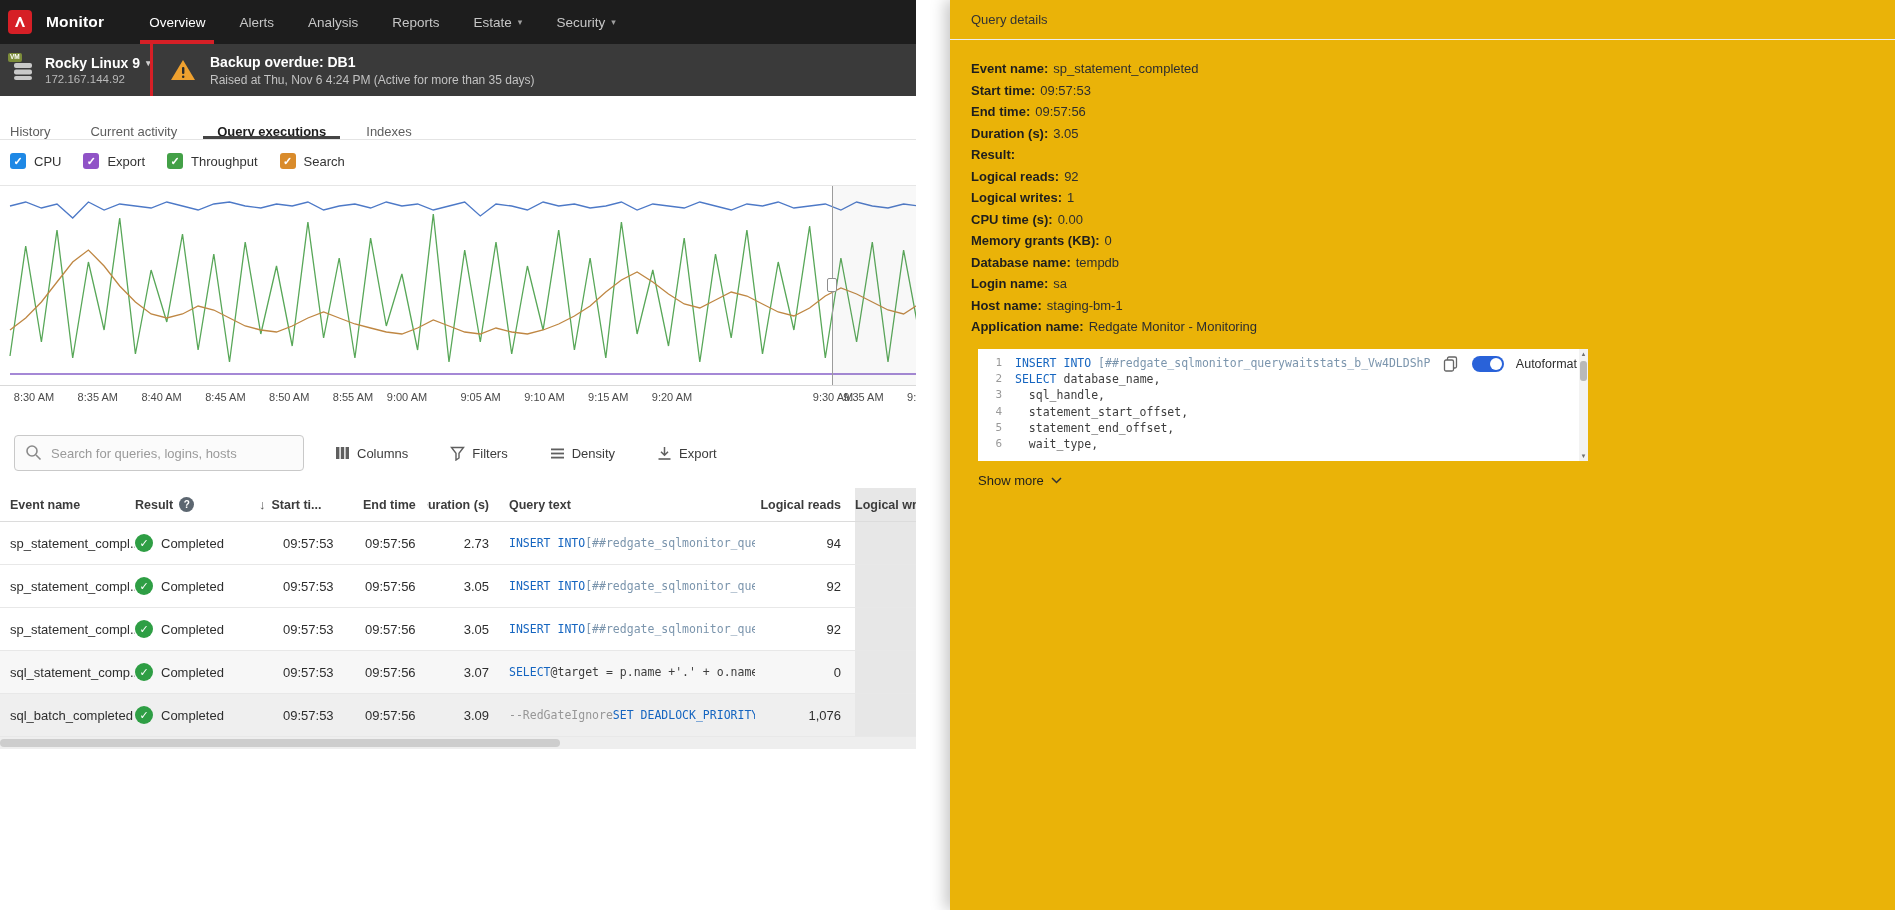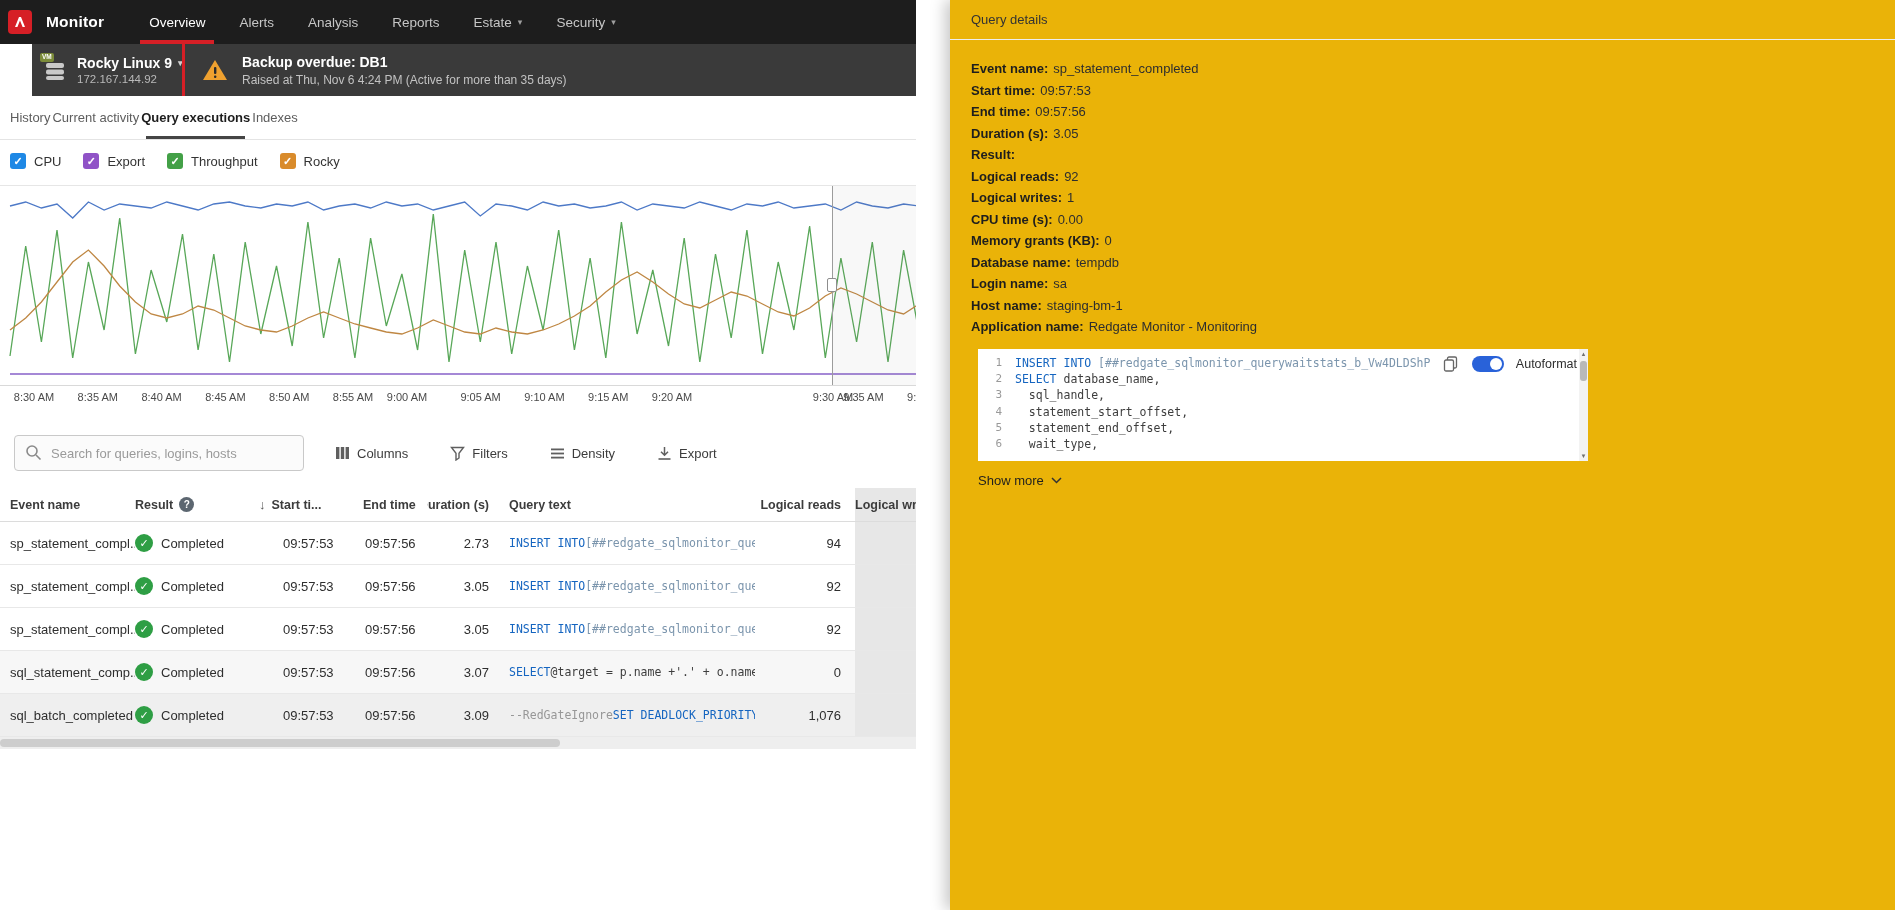--- a/index.html
+++ b/index.html
@@ -19,36 +19,36 @@
   .logo { width:24px; height:24px; background:#d61f26; border-radius:4px; margin:0 14px 0 8px;
           display:flex; align-items:center; justify-content:center; flex:none; cursor:pointer; }
   .brand { font-size:15.5px; font-weight:700; margin-right:28px; letter-spacing:.2px; }
   .nav-items { display:flex; align-items:stretch; height:44px; }
   .nav-item { padding:0 17px; display:flex; align-items:center; gap:6px; font-size:13.5px; color:#c6c6c6; position:relative; cursor:pointer; }
   .nav-item.active { color:#fff; }
   .nav-item.active::after { content:""; position:absolute; left:8px; right:8px; bottom:0; height:4px; background:#d61f26; }
   .nav-chev { font-size:9px; color:#9f9f9f; }
 
   
-  .serverbar { height:52px; background:#3a3a3a; display:flex; align-items:stretch; color:#fff;margin-left:32px; }
+  .serverbar { height:52px; background:#3a3a3a; display:flex; align-items:stretch; color:#fff; }
   .server-select { display:flex; align-items:center; gap:9px; padding:0 12px 0 10px; width:150px; cursor:pointer; }
   .srv-icon { position:relative; width:26px; height:26px; flex:none; }
   .srv-badge { position:absolute; left:-2px; top:-4px; background:#7c8c3a; color:#fff; font-size:6.5px; font-weight:700;
                padding:1px 2px; border-radius:2px; line-height:1; }
   .srv-name { font-size:14px; font-weight:700; white-space:nowrap; display:flex; align-items:center; gap:6px; }
   .srv-caret { font-size:9px; color:#cfcfcf; }
   .srv-ip { font-size:11.5px; color:#b9b9b9; margin-top:2px; }
   .alert-strip { width:3px; background:#d61f26; flex:none; }
   .alertblock { display:flex; align-items:center; gap:13px; padding:0 16px; cursor:pointer; }
   .alert-title { font-size:14px; font-weight:700; }
   .alert-sub { font-size:12px; color:#c2c2c2; margin-top:3px; }
 
   
   .tabsbar { height:44px; background:#fff; border-bottom:1px solid #e4e4e4; display:flex; align-items:stretch; }
-  .tab { padding:0 1px; display:flex; align-items:center; font-size:13px; color:#5d5d5d; position:relative; cursor:pointer; }
+  .tab { padding:0 20px; display:flex; align-items:flex-end; font-size:13px; color:#5d5d5d; position:relative; cursor:pointer; }
   .tab:first-child { padding-left:10px; }
   .tab.active { color:#1d1d1d; font-weight:700; }
   .tab.active::after { content:""; position:absolute; left:6px; right:6px; bottom:0; height:3px; background:#454545; }
 
   
   .legend { display:flex; align-items:center; gap:22px; padding:13px 0 12px 10px; }
   .legend-item { display:flex; align-items:center; gap:8px; font-size:13px; color:#333; cursor:pointer; }
   .cb { width:16px; height:16px; border-radius:3px; color:#fff; font-size:11px; font-weight:700;
         display:flex; align-items:center; justify-content:center; }
 
@@ -229,21 +229,21 @@
         <div class="legend-item">
     <span class="cb" style="background: rgb(144, 83, 199);">✓</span>
     <span class="legend-label">Export</span>
   </div>
         <div class="legend-item">
     <span class="cb" style="background: rgb(67, 160, 71);">✓</span>
     <span class="legend-label">Throughput</span>
   </div>
         <div class="legend-item">
     <span class="cb" style="background: rgb(217, 139, 43);">✓</span>
-    <span class="legend-label">Rocky</span>
+    <span class="legend-label">Search</span>
   </div>
       </div>
 
     <div class="chart-area">
       <div class="chart-plot">
         <svg id="chart-svg" width="916" height="200">
             <polyline points="10.0,20.0 25.7,16.0 41.4,22.0 57.0,18.0 72.7,32.0 88.4,16.0 104.1,24.0 119.7,18.0 135.4,20.0 151.1,22.0 166.8,16.0 182.5,20.0 198.1,24.0 213.8,18.0 229.5,16.0 245.2,20.0 260.8,22.0 276.5,18.0 292.2,20.0 307.9,16.0 323.6,24.0 339.2,20.0 354.9,18.0 370.6,22.0 386.3,16.0 401.9,20.0 417.6,18.0 433.3,24.0 449.0,20.0 464.7,16.0 480.3,30.0 496.0,18.0 511.7,20.0 527.4,24.0 543.1,16.0 558.7,20.0 574.4,18.0 590.1,22.0 605.8,20.0 621.4,16.0 637.1,24.0 652.8,18.0 668.5,20.0 684.2,22.0 699.8,16.0 715.5,20.0 731.2,24.0 746.9,18.0 762.5,20.0 778.2,16.0 793.9,22.0 809.6,20.0 825.3,18.0 840.9,24.0 856.6,16.0 872.3,20.0 888.0,22.0 903.6,18.0 919.3,20.0 935.0,16.0" fill="none" stroke="#4d79c7" stroke-width="1.3"></polyline>
             <polyline points="10.0,188.0 935.0,188.0" fill="none" stroke="#8761c9" stroke-width="1.3"></polyline>
             <polyline points="10.0,170.0 25.7,60.0 41.4,156.0 57.0,44.0 72.7,172.0 88.4,76.0 104.1,144.0 119.7,32.0 135.4,168.0 151.1,84.0 166.8,136.0 182.5,48.0 198.1,164.0 213.8,68.0 229.5,176.0 245.2,56.0 260.8,148.0 276.5,80.0 292.2,160.0 307.9,36.0 323.6,152.0 339.2,72.0 354.9,172.0 370.6,52.0 386.3,140.0 401.9,88.0 417.6,164.0 433.3,28.0 449.0,176.0 464.7,64.0 480.3,156.0 496.0,56.0 511.7,168.0 527.4,80.0 543.1,144.0 558.7,44.0 574.4,164.0 590.1,72.0 605.8,172.0 621.4,36.0 637.1,148.0 652.8,84.0 668.5,160.0 684.2,52.0 699.8,176.0 715.5,68.0 731.2,152.0 746.9,44.0 762.5,168.0 778.2,76.0 793.9,144.0 809.6,40.0 825.3,172.0 840.9,72.0 856.6,156.0 872.3,56.0 888.0,176.0 903.6,64.0 919.3,148.0 935.0,60.0" fill="none" stroke="#58a758" stroke-width="1.3"></polyline>
             <polyline points="10.0,144.0 25.7,132.0 41.4,116.0 57.0,96.0 72.7,76.0 88.4,64.0 104.1,80.0 119.7,100.0 135.4,116.0 151.1,128.0 166.8,132.0 182.5,128.0 198.1,120.0 213.8,124.0 229.5,132.0 245.2,140.0 260.8,144.0 276.5,146.0 292.2,140.0 307.9,132.0 323.6,126.0 339.2,132.0 354.9,138.0 370.6,142.0 386.3,146.0 401.9,148.0 417.6,142.0 433.3,134.0 449.0,140.0 464.7,146.0 480.3,148.0 496.0,142.0 511.7,146.0 527.4,148.0 543.1,144.0 558.7,138.0 574.4,130.0 590.1,120.0 605.8,106.0 621.4,94.0 637.1,86.0 652.8,96.0 668.5,108.0 684.2,118.0 699.8,122.0 715.5,114.0 731.2,106.0 746.9,110.0 762.5,118.0 778.2,126.0 793.9,130.0 809.6,122.0 825.3,110.0 840.9,102.0 856.6,108.0 872.3,116.0 888.0,124.0 903.6,128.0 919.3,118.0 935.0,108.0" fill="none" stroke="#bf8743" stroke-width="1.3"></polyline>

